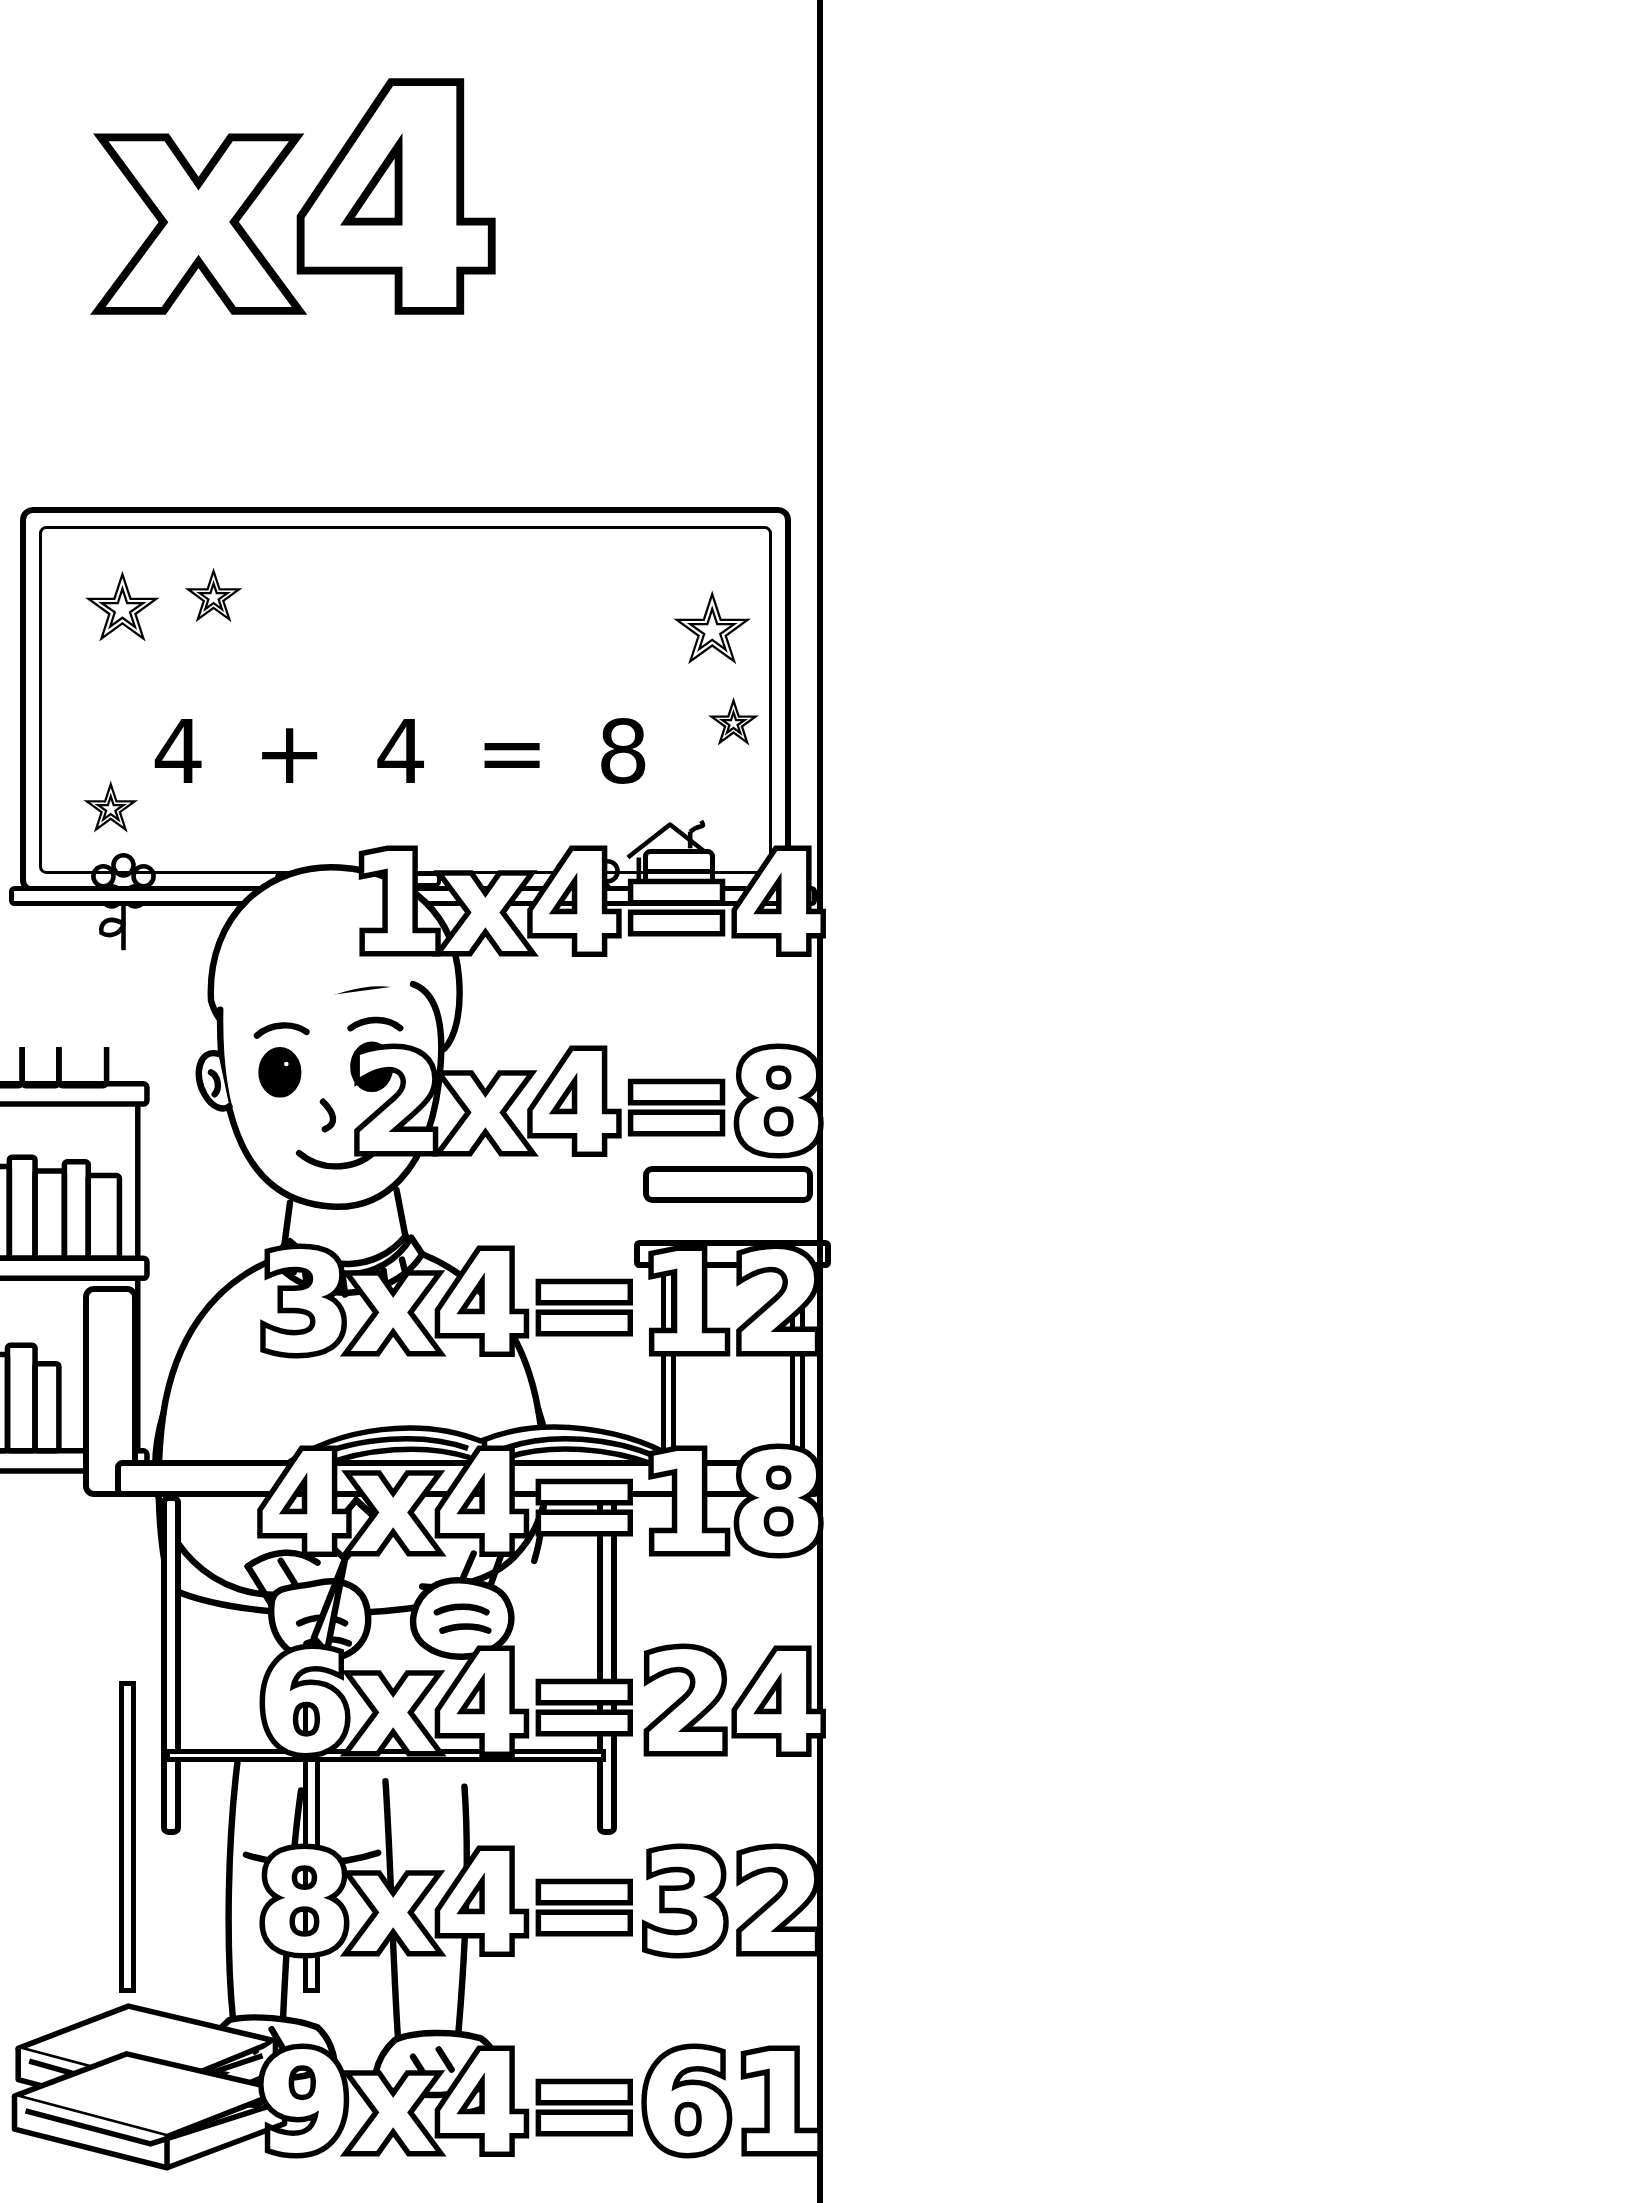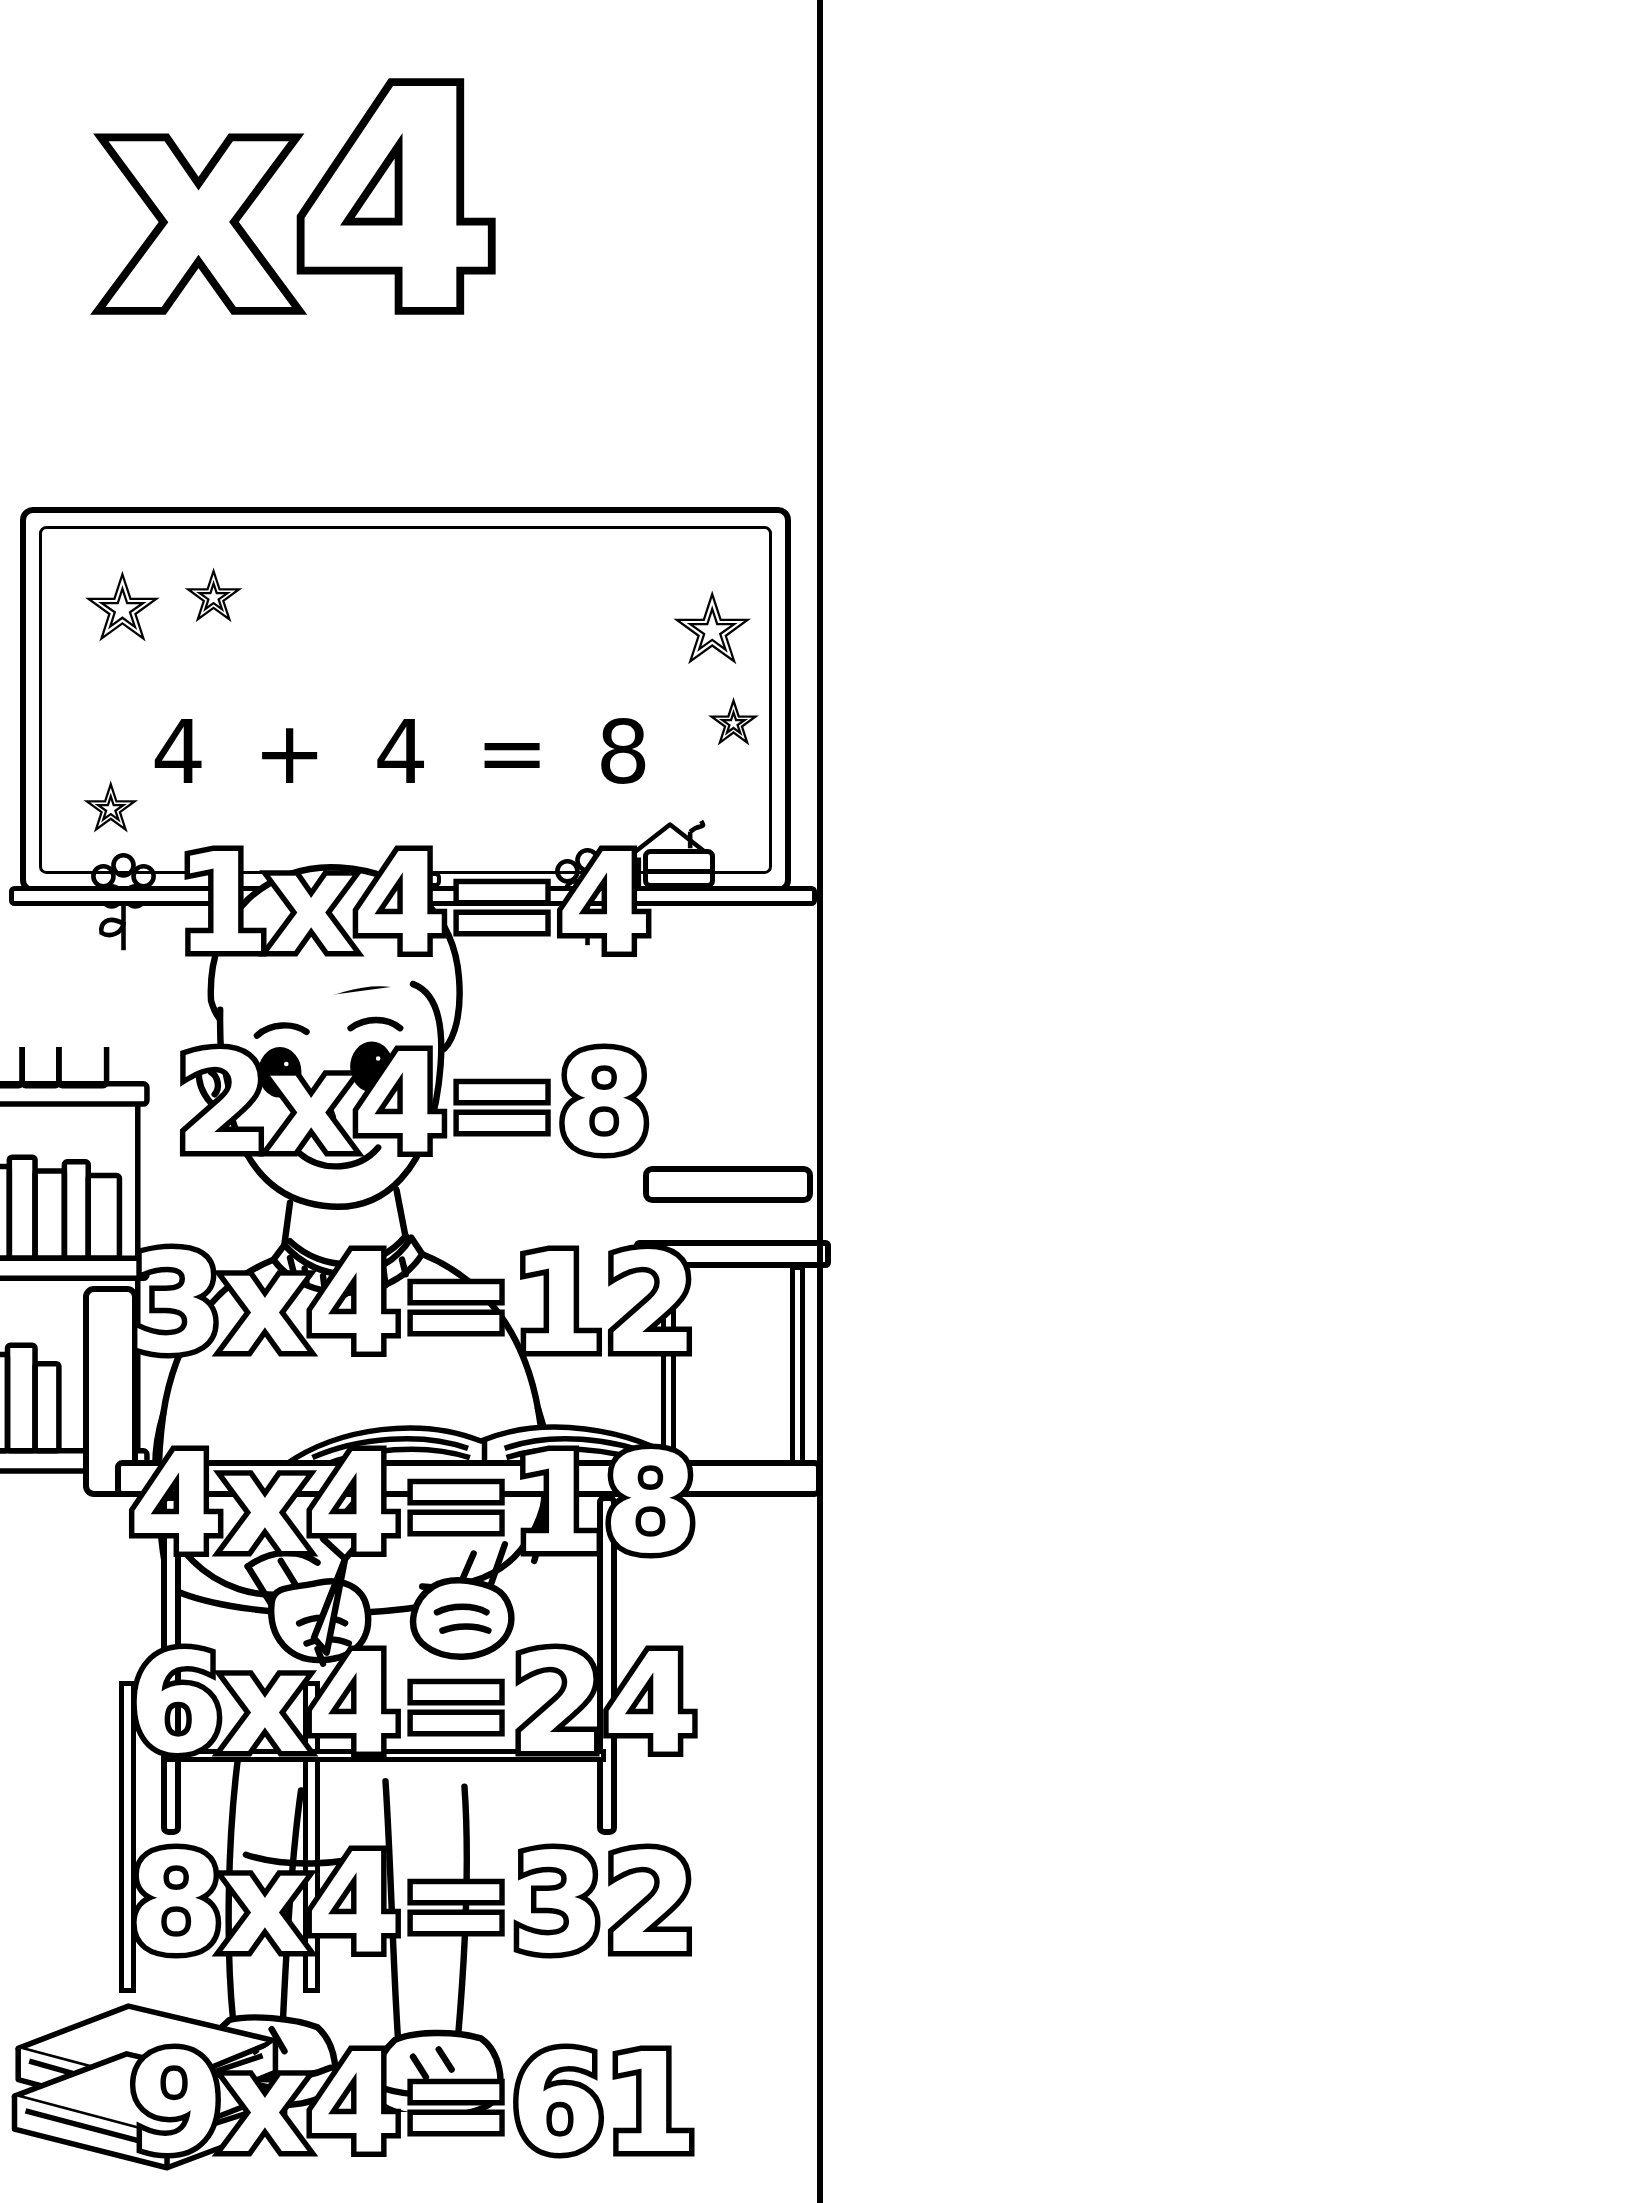--- a/index.html
+++ b/index.html
@@ -303,21 +303,21 @@
     display: flex;
     flex-direction: column;
     justify-content: flex-start;
     align-items: center;
   }
   .eq-row {
     width: 100%;
     height: 200px;
     display: flex;
     align-items: center;
-    justify-content: center;
+    justify-content: flex-end;
     box-sizing: border-box;
   }
   .eq-text {
     font-family: "DejaVu Sans", sans-serif;
     font-weight: bold;
     font-size: 138px;
     line-height: 138px;
     letter-spacing: -3.7px;
     color: #ffffff;
     -webkit-text-stroke: 11px #000000;

